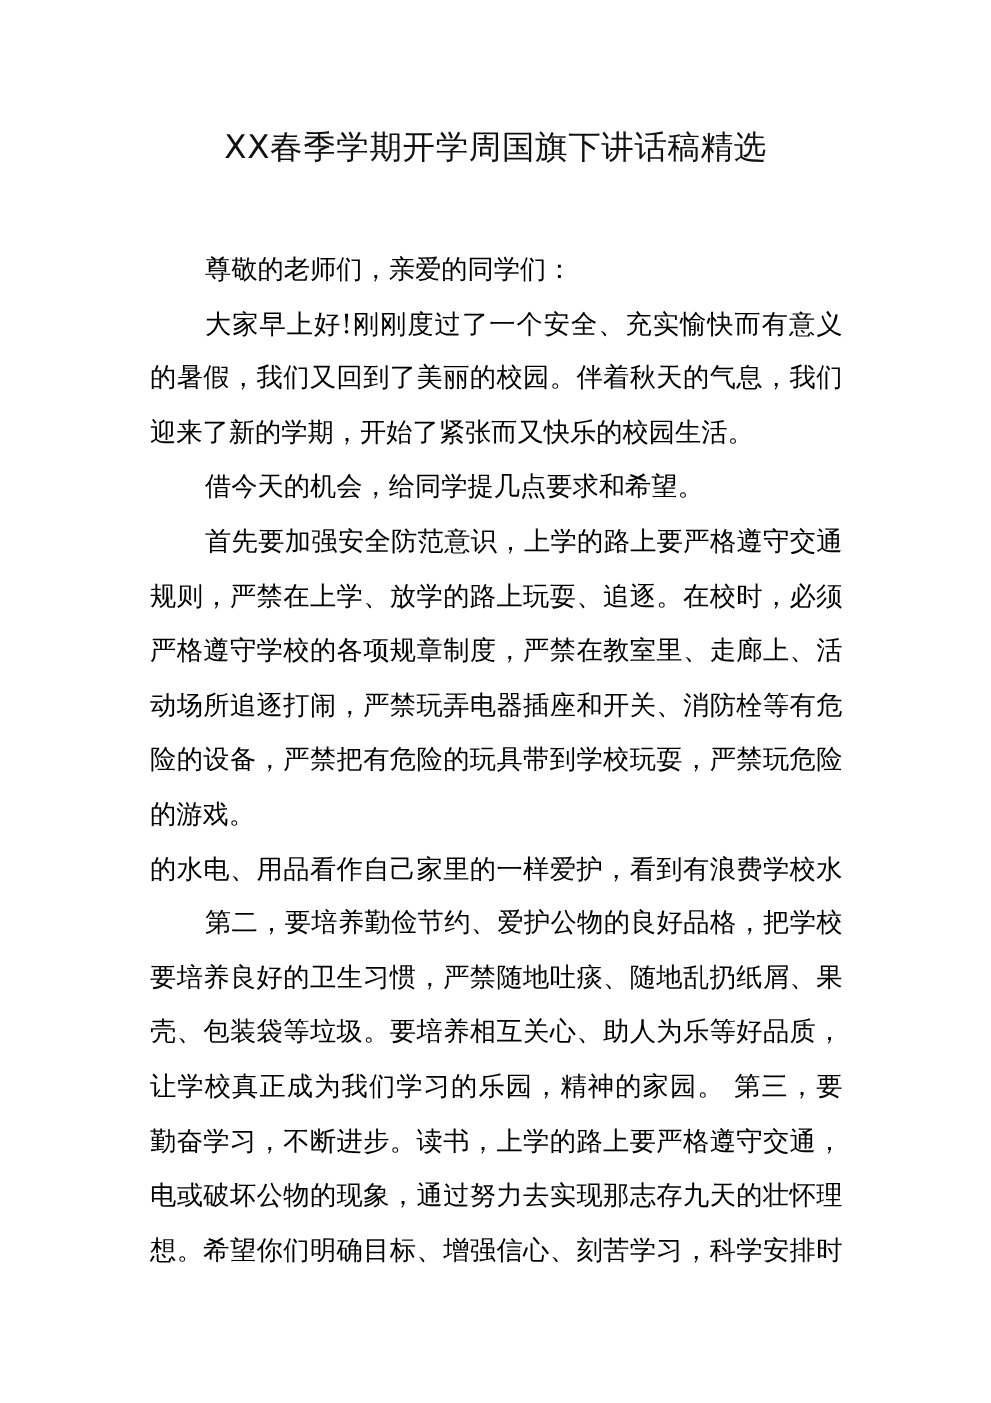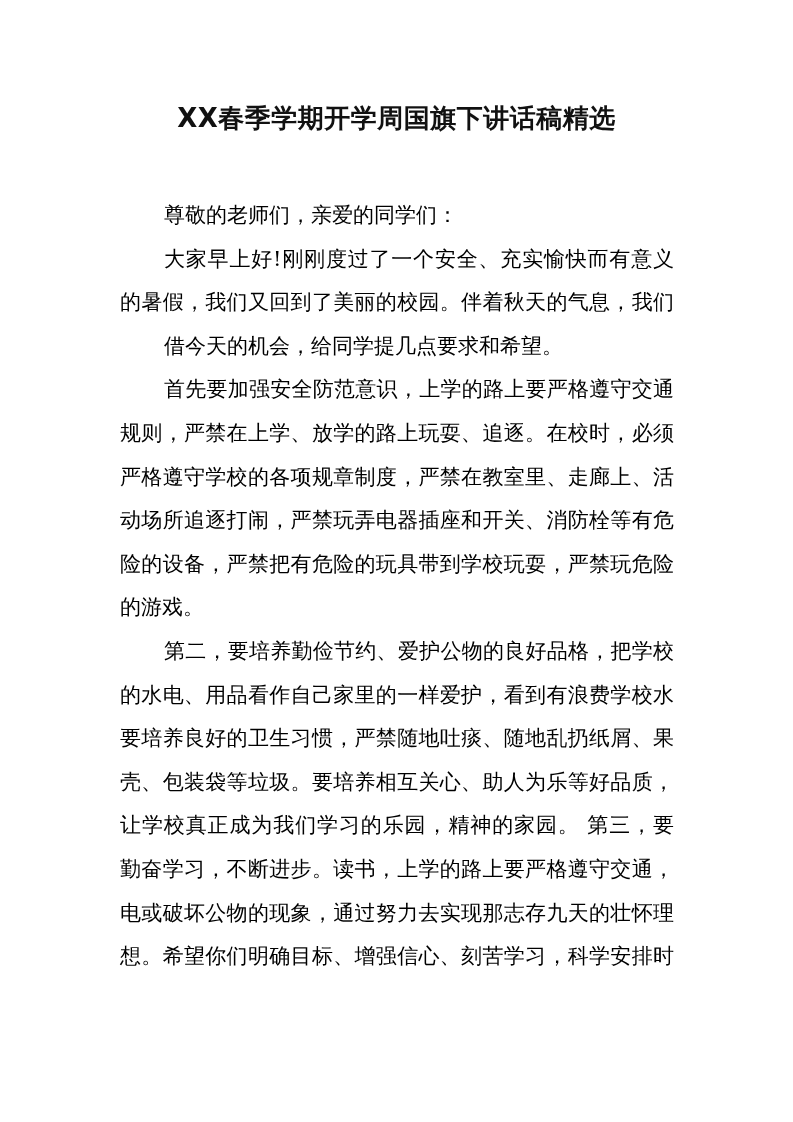--- a/index.html
+++ b/index.html
@@ -5,21 +5,21 @@
   html, body { margin: 0; padding: 0; background: #ffffff; }
   body { width: 793px; height: 1122px; position: relative; overflow: hidden; }
   .page {
     position: absolute; left: 0; top: 0; width: 793px; height: 1122px;
     background: #ffffff;
   }
   .title {
     position: absolute; left: 0; right: 0; top: 100px;
     text-align: center;
     font-family: "DejaVu Sans", sans-serif;
-    font-weight: bold;
+    font-weight: normal;
     font-size: 26px;
     letter-spacing: 0.5px;
     color: #111111;
     line-height: 36px;
   }
   .body {
     position: absolute; left: 120px; top: 194px; width: 554px;
     font-family: "DejaVu Serif", serif;
     font-size: 21px;
     line-height: 43.6px;
@@ -36,29 +36,30 @@
 </style>
 </head>
 <body>
 
 <div class="page">
   <div class="title">XX春季学期开学周国旗下讲话稿精选</div>
   <div class="body" id="doc-body">
     <span class="line indent last">尊敬的老师们，亲爱的同学们：</span>
     <span class="line indent">大家早上好!刚刚度过了一个安全、充实愉快而有意义</span>
     <span class="line">的暑假，我们又回到了美丽的校园。伴着秋天的气息，我们</span>
+    <span class="line last">迎来了新的学期，开始了紧张而又快乐的校园生活。</span>
     <span class="line indent last">借今天的机会，给同学提几点要求和希望。</span>
     <span class="line indent">首先要加强安全防范意识，上学的路上要严格遵守交通</span>
     <span class="line">规则，严禁在上学、放学的路上玩耍、追逐。在校时，必须</span>
     <span class="line">严格遵守学校的各项规章制度，严禁在教室里、走廊上、活</span>
     <span class="line">动场所追逐打闹，严禁玩弄电器插座和开关、消防栓等有危</span>
     <span class="line">险的设备，严禁把有危险的玩具带到学校玩耍，严禁玩危险</span>
     <span class="line last">的游戏。</span>
+    <span class="line">的水电、用品看作自己家里的一样爱护，看到有浪费学校水</span>
     <span class="line indent">第二，要培养勤俭节约、爱护公物的良好品格，把学校</span>
-    <span class="line">的水电、用品看作自己家里的一样爱护，看到有浪费学校水</span>
     <span class="line">要培养良好的卫生习惯，严禁随地吐痰、随地乱扔纸屑、果</span>
     <span class="line">壳、包装袋等垃圾。要培养相互关心、助人为乐等好品质，</span>
     <span class="line">让学校真正成为我们学习的乐园，精神的家园。 第三，要</span>
     <span class="line">勤奋学习，不断进步。读书，上学的路上要严格遵守交通，</span>
     <span class="line">电或破坏公物的现象，通过努力去实现那志存九天的壮怀理</span>
     <span class="line">想。希望你们明确目标、增强信心、刻苦学习，科学安排时</span>
   </div>
 </div>
 
 </body></html>

